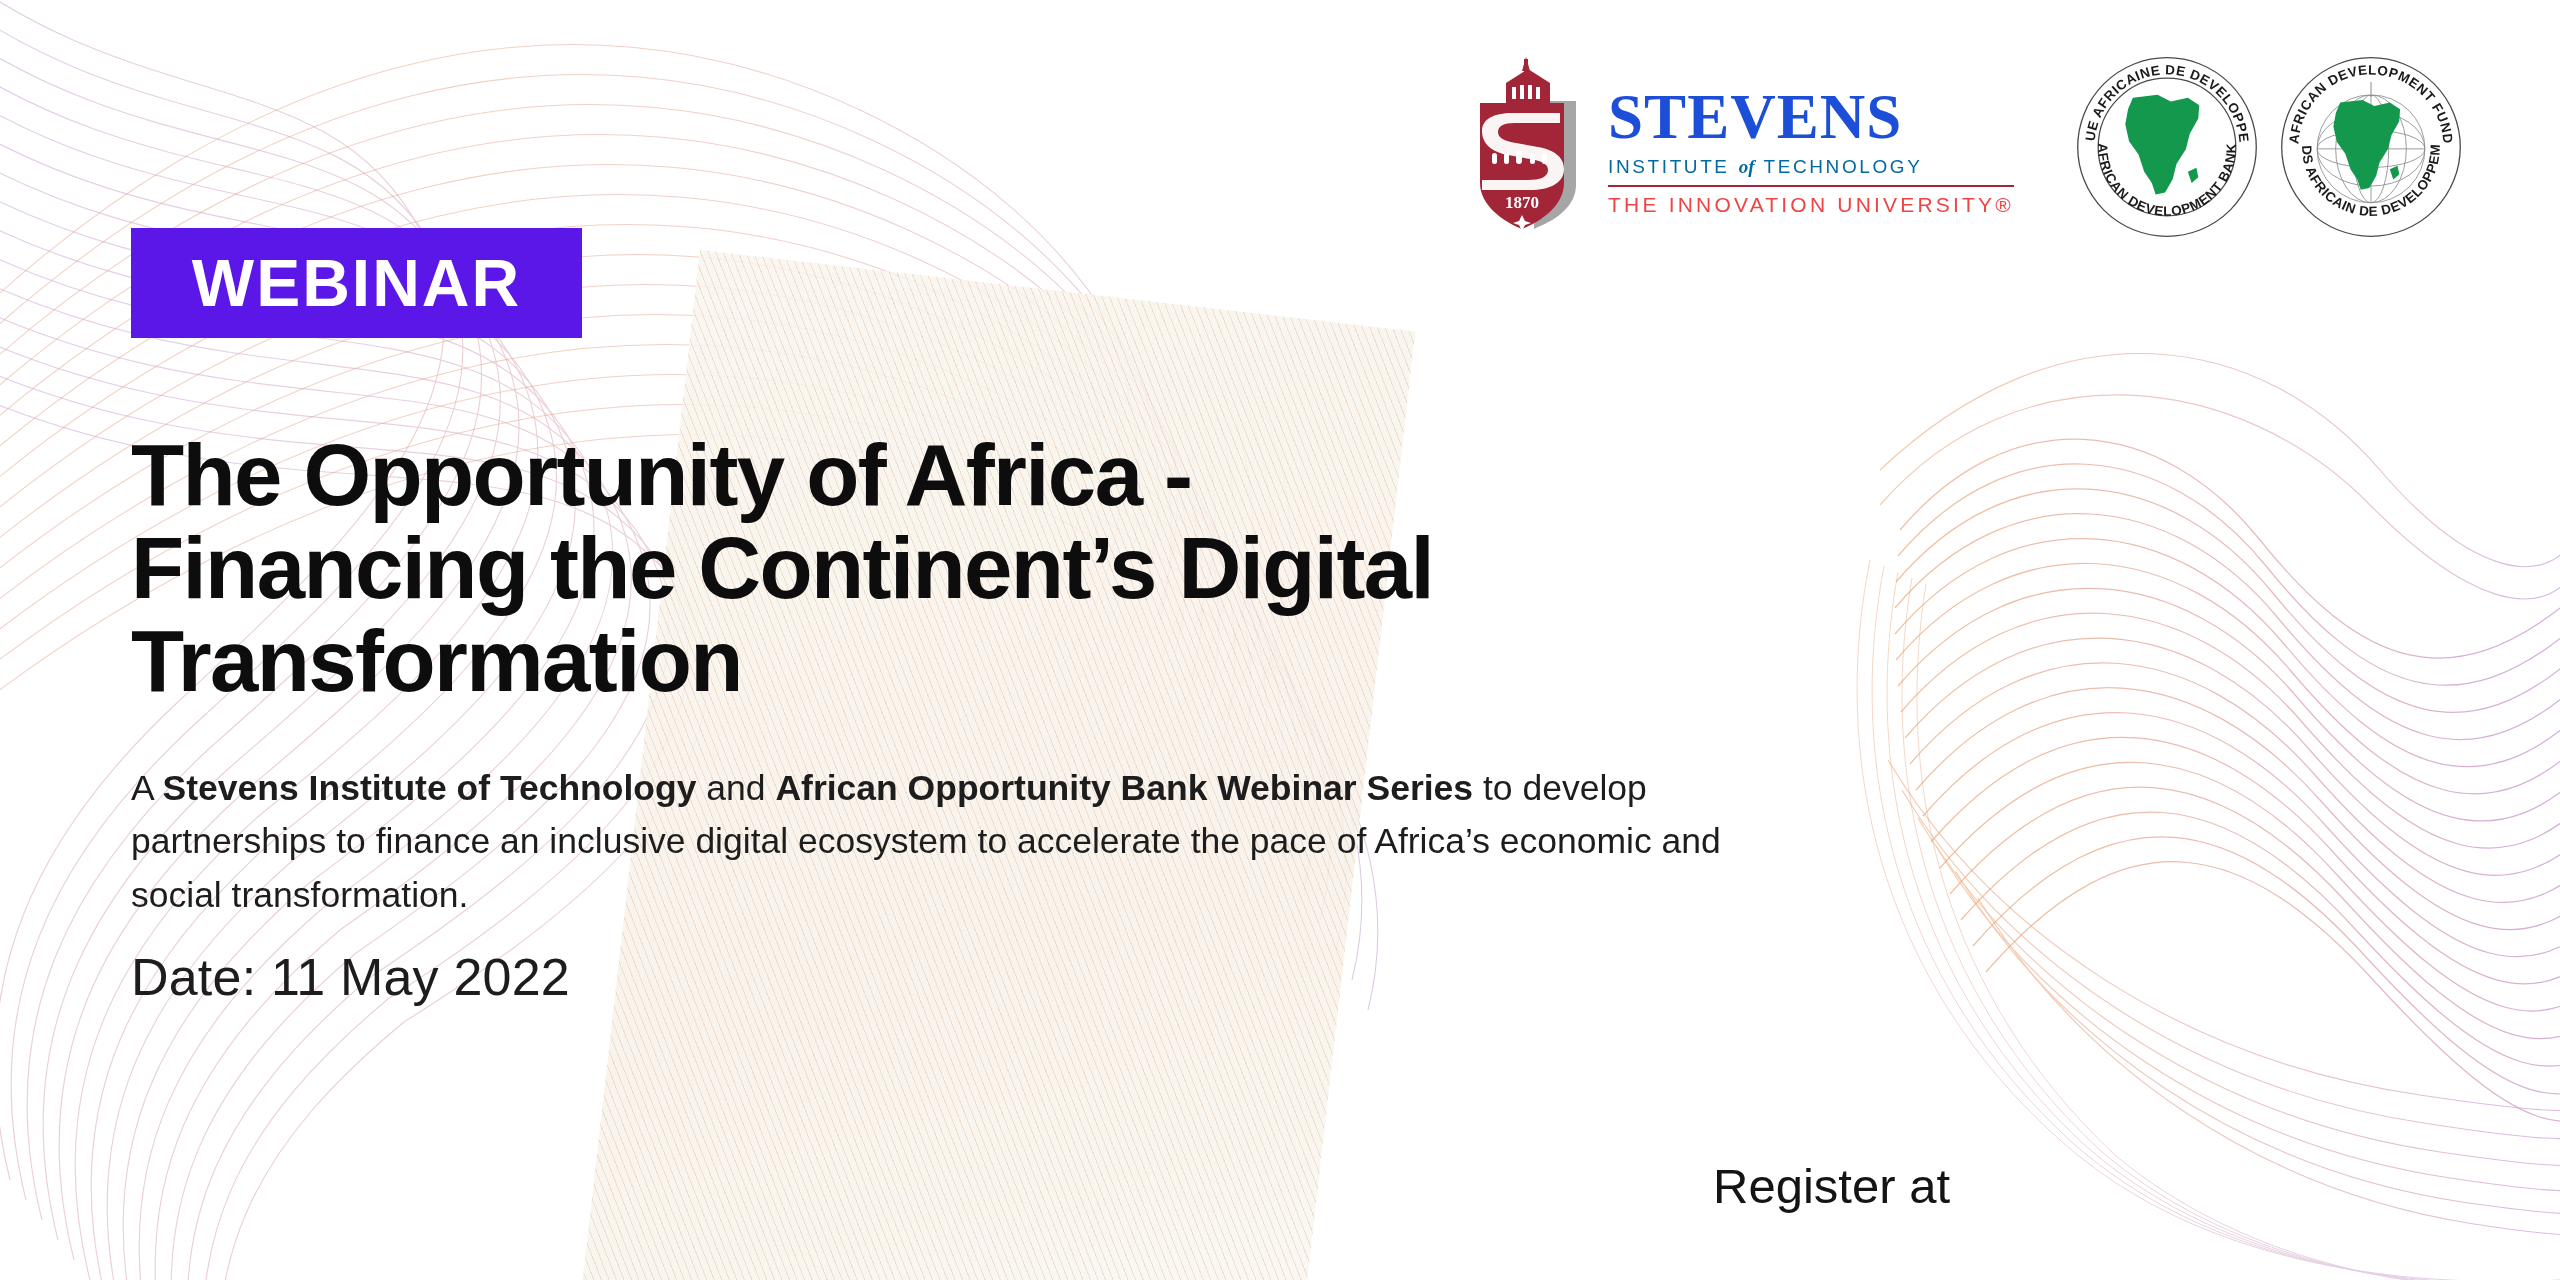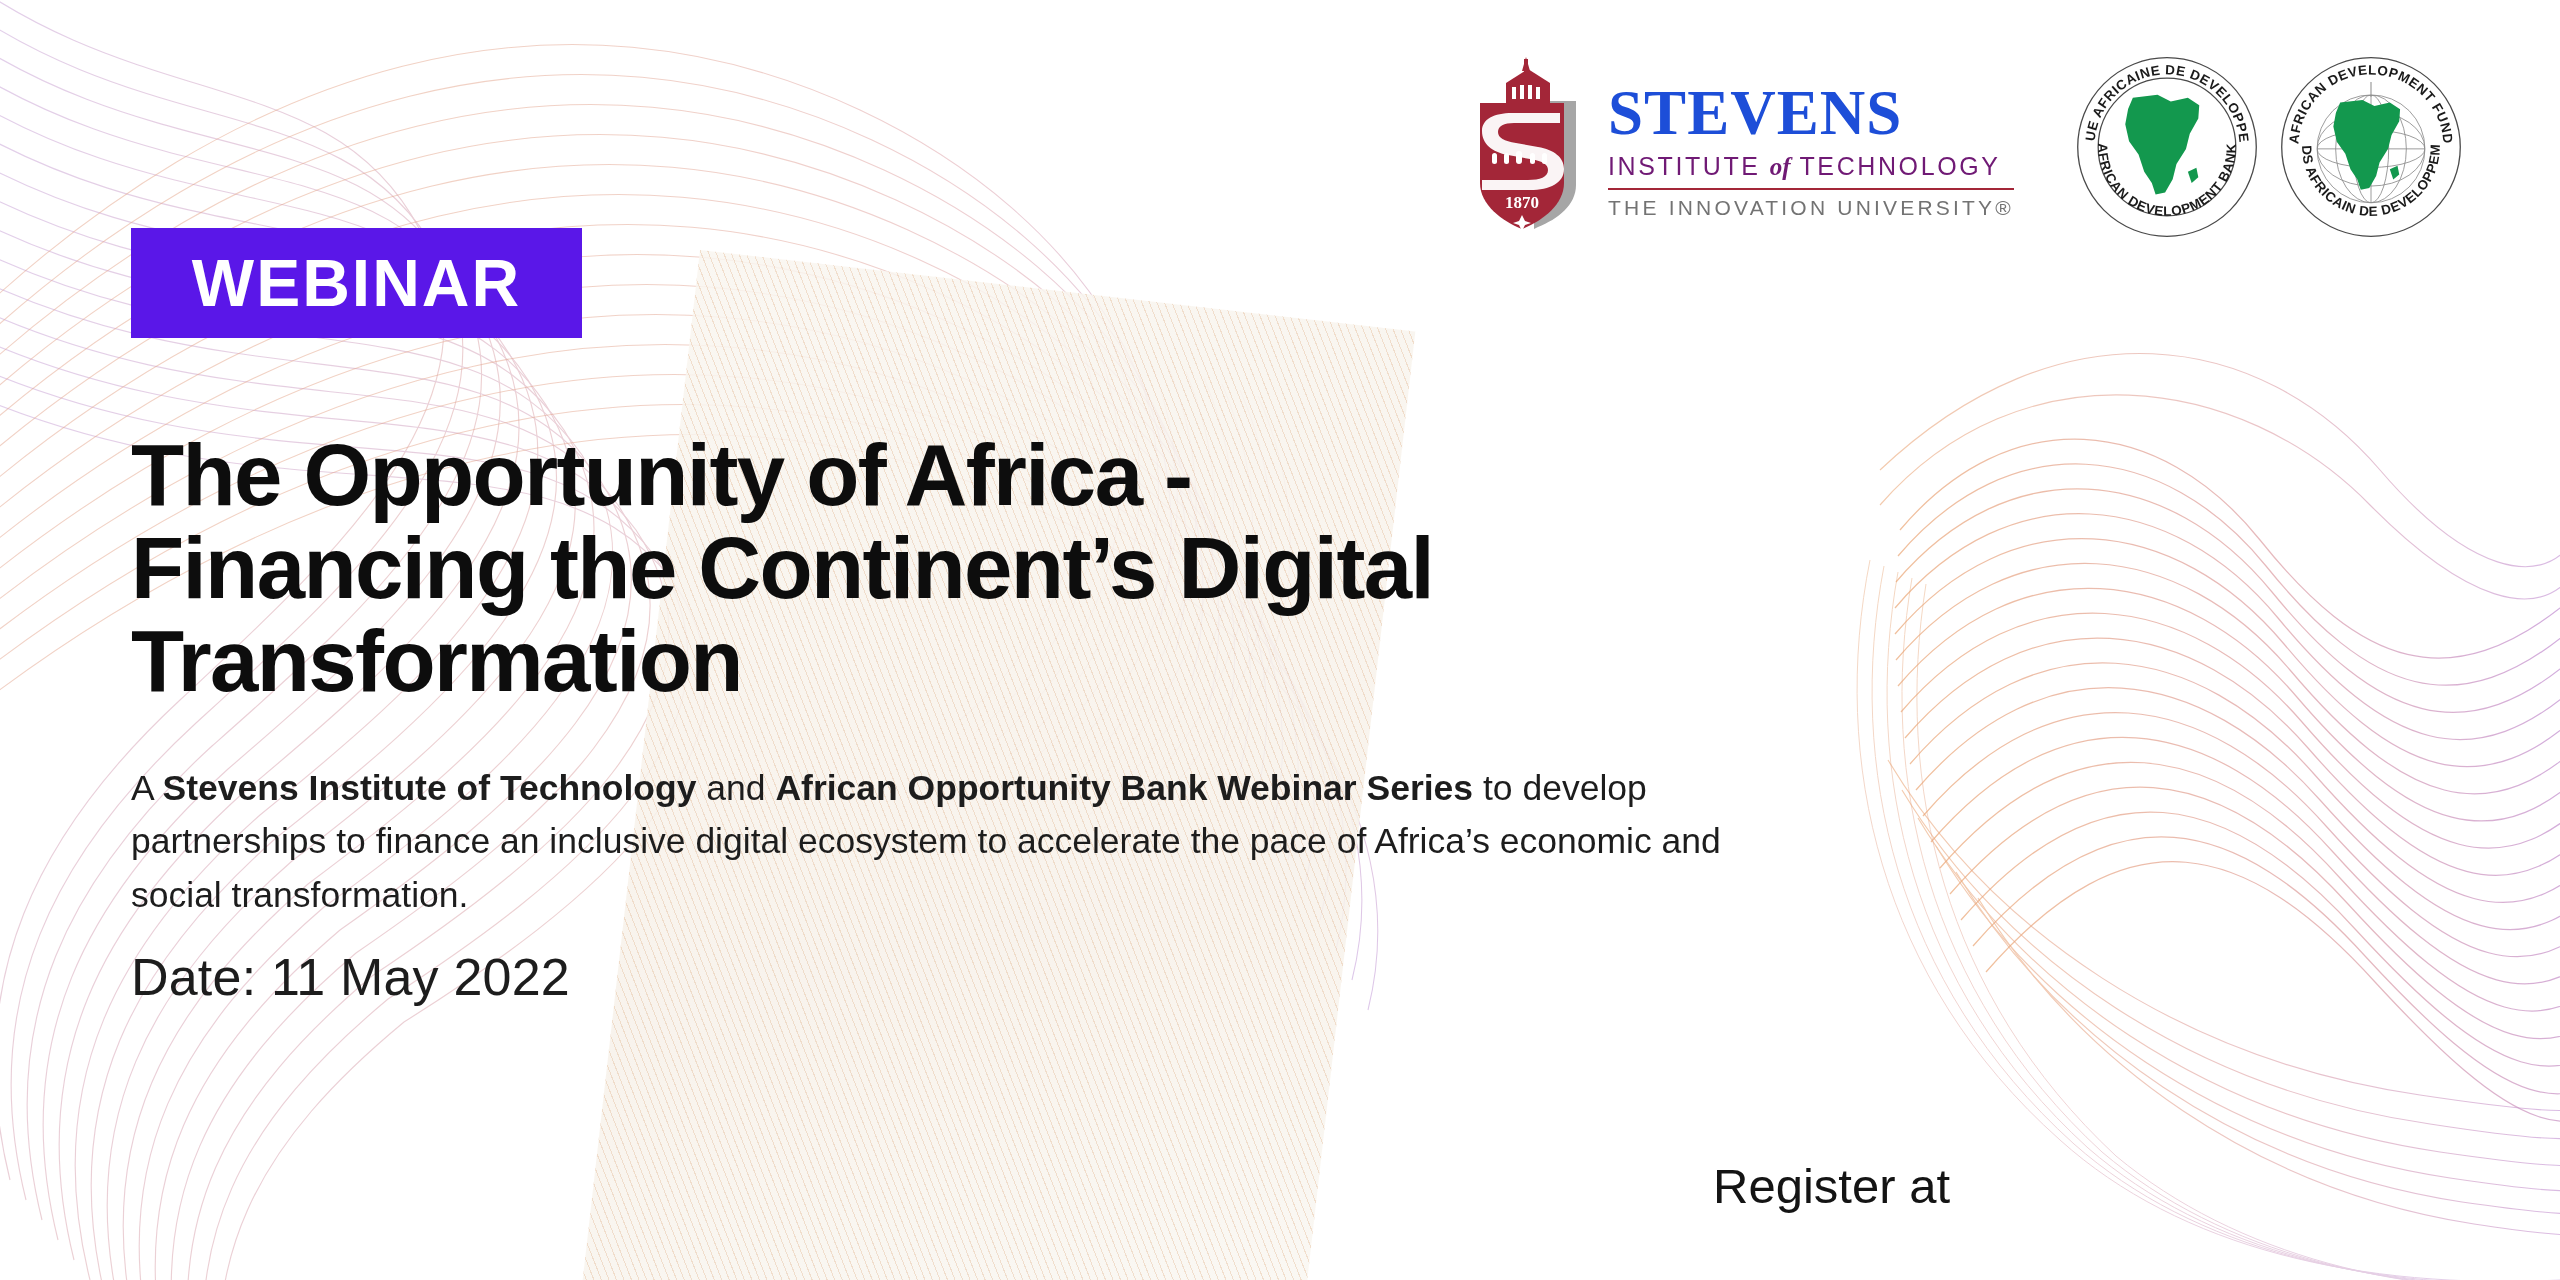--- a/index.html
+++ b/index.html
@@ -246,27 +246,27 @@
           <rect x="44" y="94" width="6" height="13" rx="3"></rect>
           <rect x="58" y="96" width="5" height="11" rx="2.5"></rect>
           <rect x="70" y="96" width="5" height="11" rx="2.5"></rect>
         </g>
         <text x="50" y="151" text-anchor="middle" fill="#ffffff" font-family="Liberation Serif, serif" font-size="17" font-weight="700">1870</text>
         <path d="M50,158 L53,164 L59,166 L53,168 L50,174 L47,168 L41,166 L47,164 Z" fill="#ffffff"></path>
       </svg>
 
       <div style="padding-top:8px;">
         <div style="color:#1d4ed8;font-family:'Liberation Serif',serif;font-size:63px;font-weight:700;letter-spacing:1px;line-height:1;">STEVENS</div>
-        <div style="display:flex;align-items:baseline;gap:9px;color:#701a75;font-family:'Liberation Sans',sans-serif;font-size:25px;letter-spacing:2.6px;margin-top:7px;">
+        <div style="display:flex;align-items:baseline;gap:9px;color:#0369a1;font-family:'Liberation Sans',sans-serif;font-size:19px;letter-spacing:2.6px;margin-top:7px;">
           <span>INSTITUTE</span>
           <span style="font-family:'Liberation Serif',serif;font-style:italic;font-weight:700;letter-spacing:0;">of</span>
           <span>TECHNOLOGY</span>
         </div>
         <div style="height:2px;background:#a32638;margin:7px 0 6px 0;"></div>
-        <div style="color:#737373;font-family:'Liberation Sans',sans-serif;font-size:21px;letter-spacing:3.2px;">THE INNOVATION UNIVERSITY®</div>
+        <div style="color:#ef4444;font-family:'Liberation Sans',sans-serif;font-size:21px;letter-spacing:3.2px;">THE INNOVATION UNIVERSITY®</div>
       </div>
     </div>
 
     <div class="afdb-seals">
 
       <svg width="186" height="186" viewBox="0 0 200 200">
         <defs>
           <path id="arcTop1" d="M 22,100 A 78,78 0 0 1 178,100"></path>
           <path id="arcBot1" d="M 26,100 A 74,74 0 0 0 174,100"></path>
         </defs>

